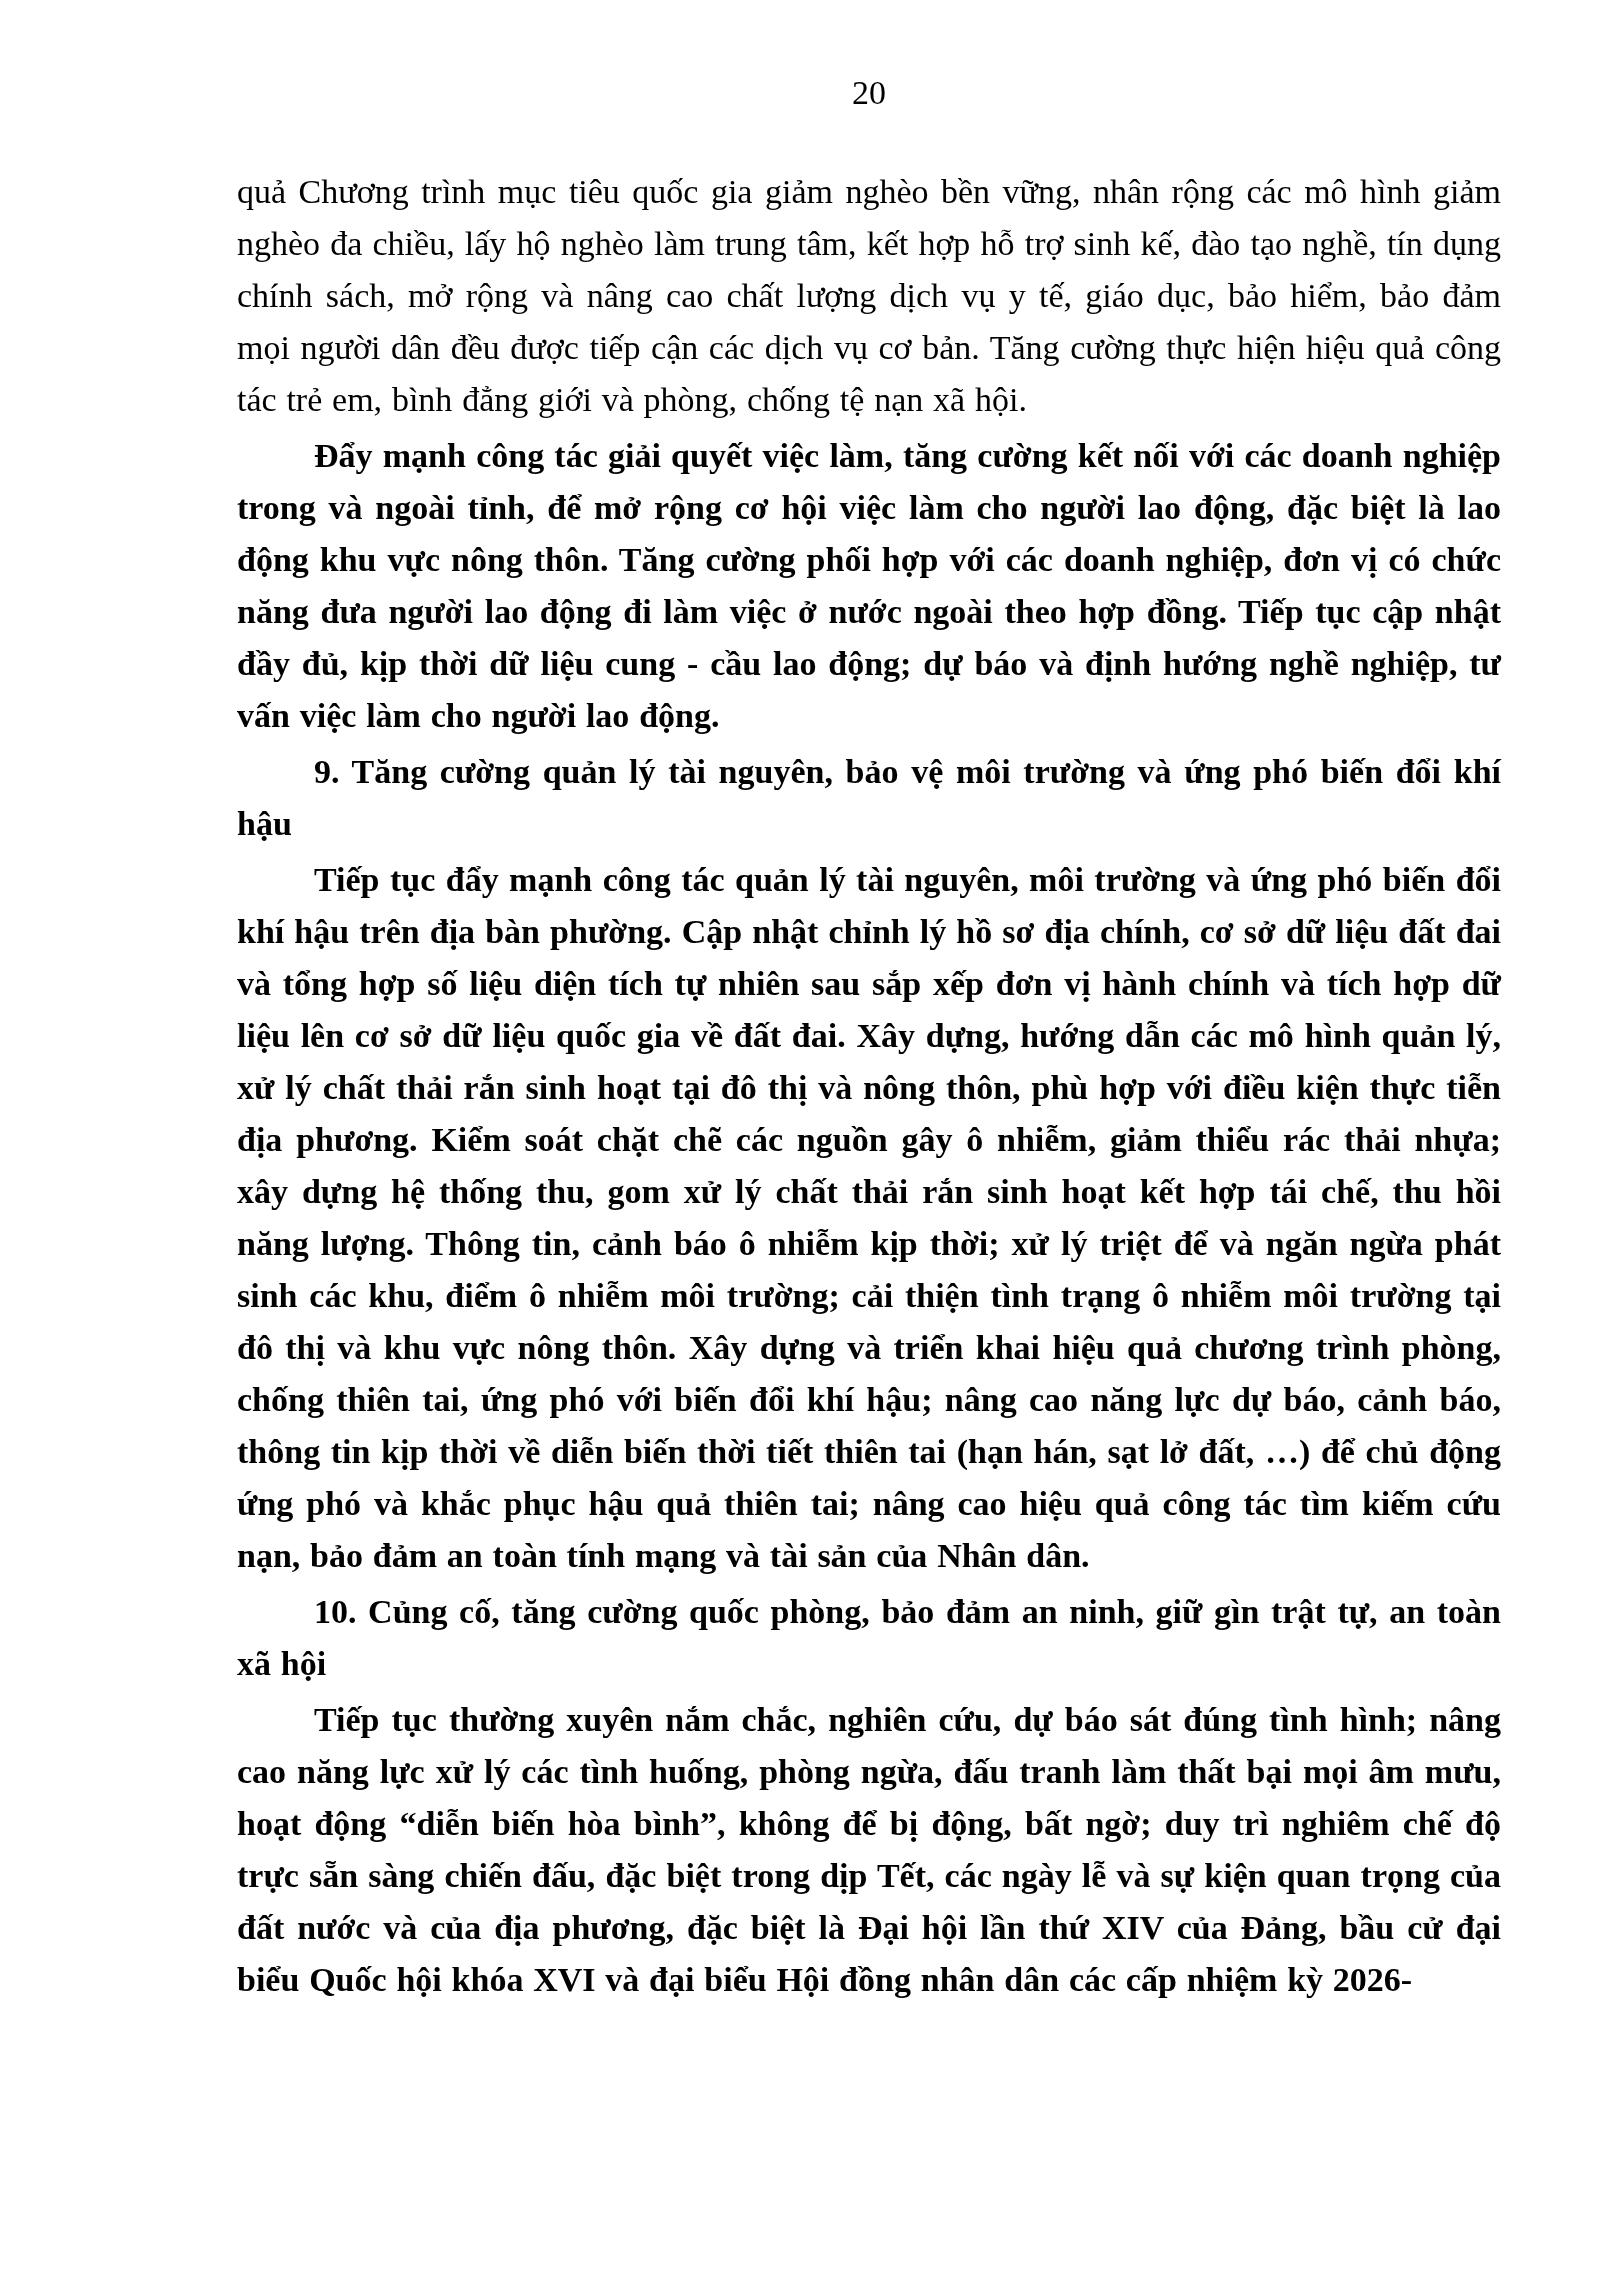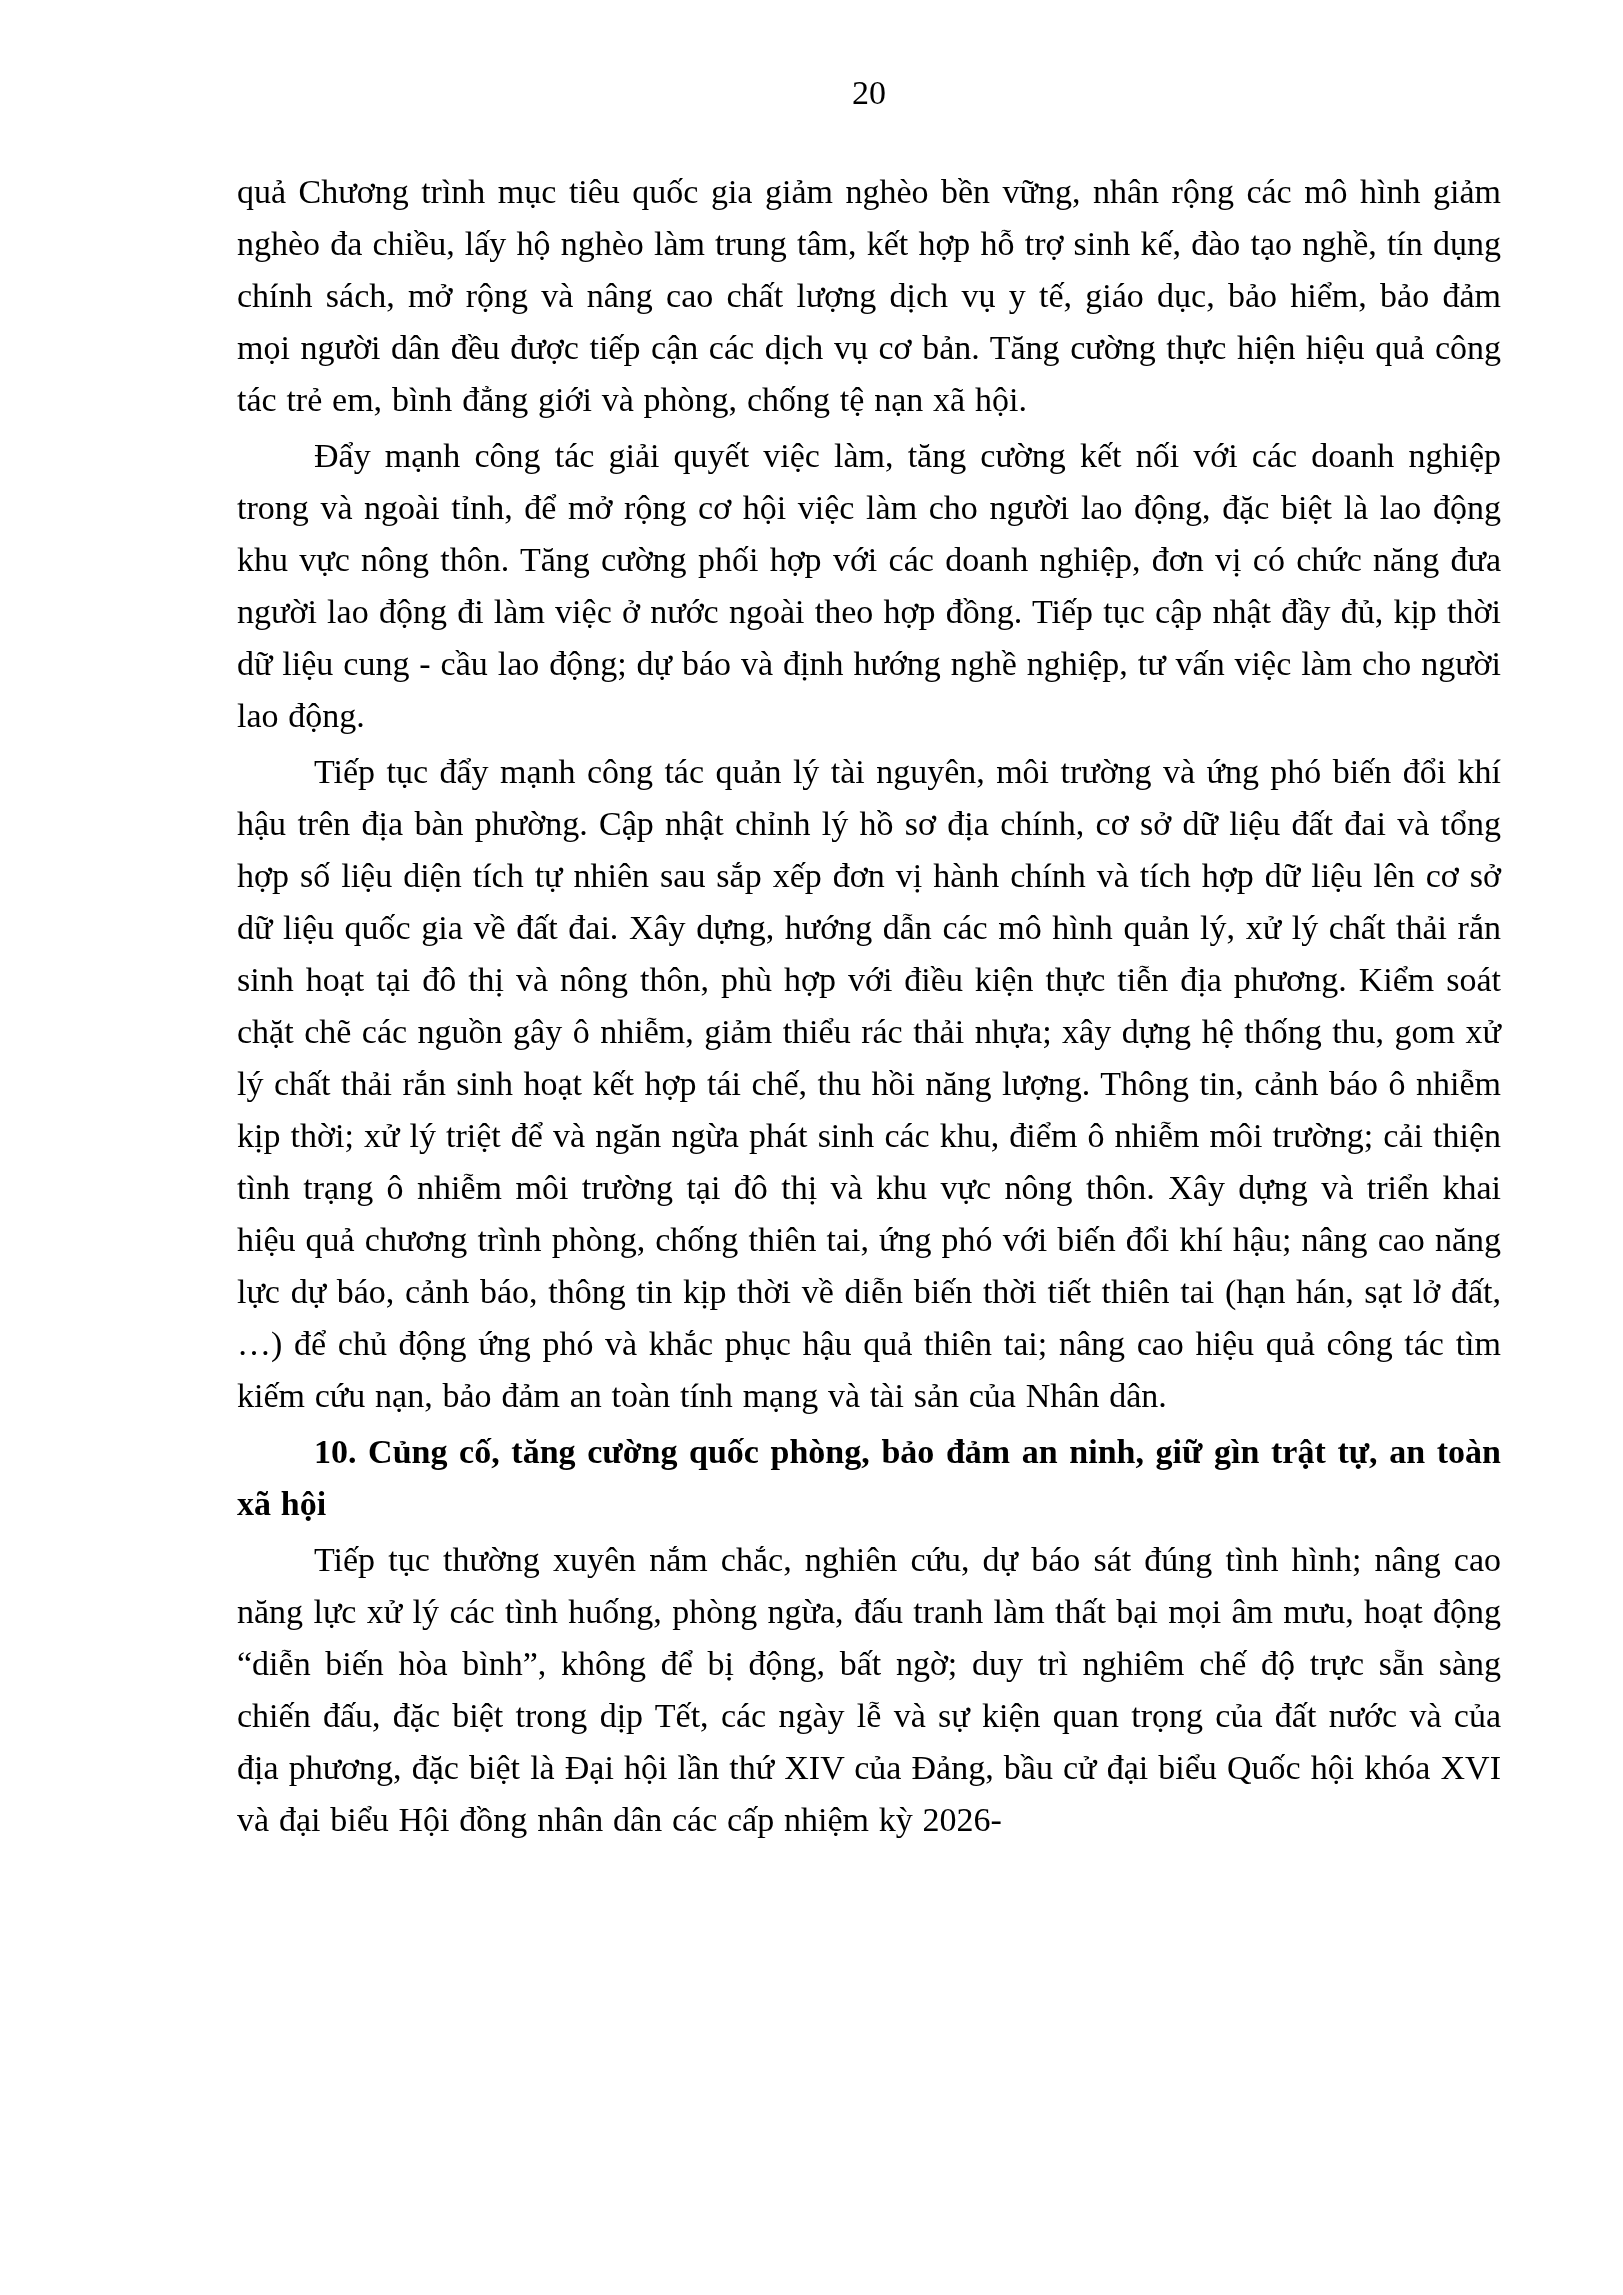--- a/index.html
+++ b/index.html
@@ -33,37 +33,38 @@
     width: 1272px;
   }
   .para {
     margin: 4px;
     font-size: 34px;
     line-height: 52px;
     text-align: justify;
     text-align-last: left;
     word-spacing: 1.3px;
   }
-  .para.indent { text-indent: 77px; }
+  .para.indent { text-indent: 77px; font-weight: bold; }
   .para.heading { font-weight: bold; }
 </style>
 </head>
 <body>
 
 <div class="page">
 
   <div class="page-number">20</div>
 
   <div class="content">
 
     <p class="para">quả Chương trình mục tiêu quốc gia giảm nghèo bền vững, nhân rộng các mô hình giảm nghèo đa chiều, lấy hộ nghèo làm trung tâm, kết hợp hỗ trợ sinh kế, đào tạo nghề, tín dụng chính sách, mở rộng và nâng cao chất lượng dịch vụ y tế, giáo dục, bảo hiểm, bảo đảm mọi người dân đều được tiếp cận các dịch vụ cơ bản. Tăng cường thực hiện hiệu quả công tác trẻ em, bình đẳng giới và phòng, chống tệ nạn xã hội.</p>
 
     <p class="para indent">Đẩy mạnh công tác giải quyết việc làm, tăng cường kết nối với các doanh nghiệp trong và ngoài tỉnh, để mở rộng cơ hội việc làm cho người lao động, đặc biệt là lao động khu vực nông thôn. Tăng cường phối hợp với các doanh nghiệp, đơn vị có chức năng đưa người lao động đi làm việc ở nước ngoài theo hợp đồng. Tiếp tục cập nhật đầy đủ, kịp thời dữ liệu cung - cầu lao động; dự báo và định hướng nghề nghiệp, tư vấn việc làm cho người lao động.</p>
 
 
+    <p class="para indent heading">9. Tăng cường quản lý tài nguyên, bảo vệ môi trường và ứng phó biến đổi khí hậu</p>
 
     <p class="para indent">Tiếp tục đẩy mạnh công tác quản lý tài nguyên, môi trường và ứng phó biến đổi khí hậu trên địa bàn phường. Cập nhật chỉnh lý hồ sơ địa chính, cơ sở dữ liệu đất đai và tổng hợp số liệu diện tích tự nhiên sau sắp xếp đơn vị hành chính và tích hợp dữ liệu lên cơ sở dữ liệu quốc gia về đất đai. Xây dựng, hướng dẫn các mô hình quản lý, xử lý chất thải rắn sinh hoạt tại đô thị và nông thôn, phù hợp với điều kiện thực tiễn địa phương. Kiểm soát chặt chẽ các nguồn gây ô nhiễm, giảm thiểu rác thải nhựa; xây dựng hệ thống thu, gom xử lý chất thải rắn sinh hoạt kết hợp tái chế, thu hồi năng lượng. Thông tin, cảnh báo ô nhiễm kịp thời; xử lý triệt để và ngăn ngừa phát sinh các khu, điểm ô nhiễm môi trường; cải thiện tình trạng ô nhiễm môi trường tại đô thị và khu vực nông thôn. Xây dựng và triển khai hiệu quả chương trình phòng, chống thiên tai, ứng phó với biến đổi khí hậu; nâng cao năng lực dự báo, cảnh báo, thông tin kịp thời về diễn biến thời tiết thiên tai (hạn hán, sạt lở đất, …) để chủ động ứng phó và khắc phục hậu quả thiên tai; nâng cao hiệu quả công tác tìm kiếm cứu nạn, bảo đảm an toàn tính mạng và tài sản của Nhân dân.</p>
 
     <p class="para indent heading">10. Củng cố, tăng cường quốc phòng, bảo đảm an ninh, giữ gìn trật tự, an toàn xã hội</p>
 
     <p class="para indent">Tiếp tục thường xuyên nắm chắc, nghiên cứu, dự báo sát đúng tình hình; nâng cao năng lực xử lý các tình huống, phòng ngừa, đấu tranh làm thất bại mọi âm mưu, hoạt động “diễn biến hòa bình”, không để bị động, bất ngờ; duy trì nghiêm chế độ trực sẵn sàng chiến đấu, đặc biệt trong dịp Tết, các ngày lễ và sự kiện quan trọng của đất nước và của địa phương, đặc biệt là Đại hội lần thứ XIV của Đảng, bầu cử đại biểu Quốc hội khóa XVI và đại biểu Hội đồng nhân dân các cấp nhiệm kỳ 2026-</p>
 
   </div>
 </div>
 

